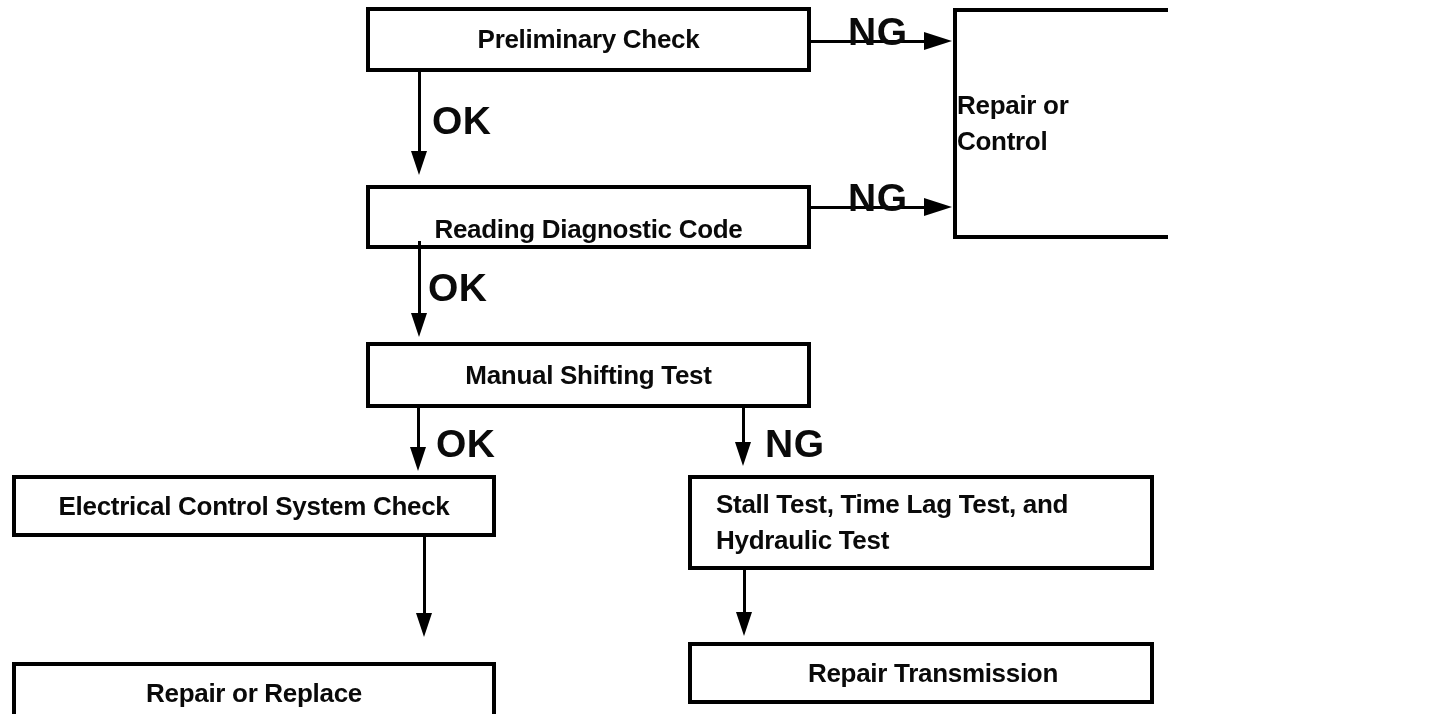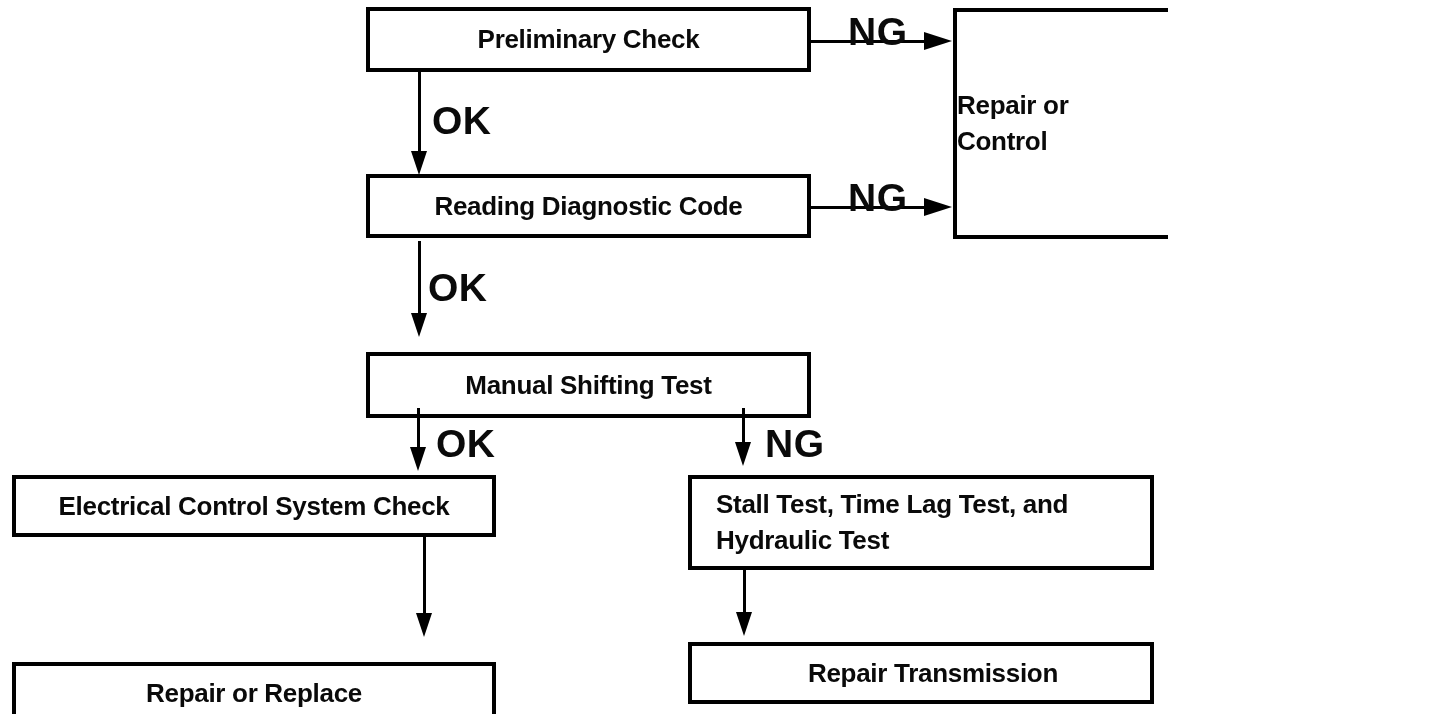--- a/index.html
+++ b/index.html
@@ -28,22 +28,22 @@
     font-size: 26px;
     letter-spacing: -0.3px;
     white-space: nowrap;
   }
   .multiline { line-height: 1.35; text-align: left; }
 
   
   .b1 { left: 366px; top: 7px;   width: 445px; height: 65px; }
   .b2 { left: 953px; top: 8px;   width: 487px; height: 231px;
         justify-content: flex-start; }
-  .b3 { left: 366px; top: 174px; width: 445px; height: 64px; }
-  .b4 { left: 366px; top: 342px; width: 445px; height: 66px; margin-top: 10px; }
+  .b3 { left: 366px; top: 185px; width: 445px; height: 64px; align-items: flex-end; }
+  .b4 { left: 366px; top: 342px; width: 445px; height: 66px; }
   .b5 { left: 12px;  top: 475px; width: 484px; height: 62px; }
   .b6 { left: 688px; top: 475px; width: 466px; height: 95px;
         justify-content: flex-start; padding-left: 24px; }
   .b7 { left: 12px;  top: 662px; width: 484px; height: 62px; }
   .b8 { left: 688px; top: 642px; width: 466px; height: 62px; padding-left: 24px; }
 
   
   .line { position: absolute; background: #000000; }
   .h1 { left: 810px; top: 40px;  width: 118px; height: 3px; }
   .h2 { left: 810px; top: 206px; width: 118px; height: 3px; }

